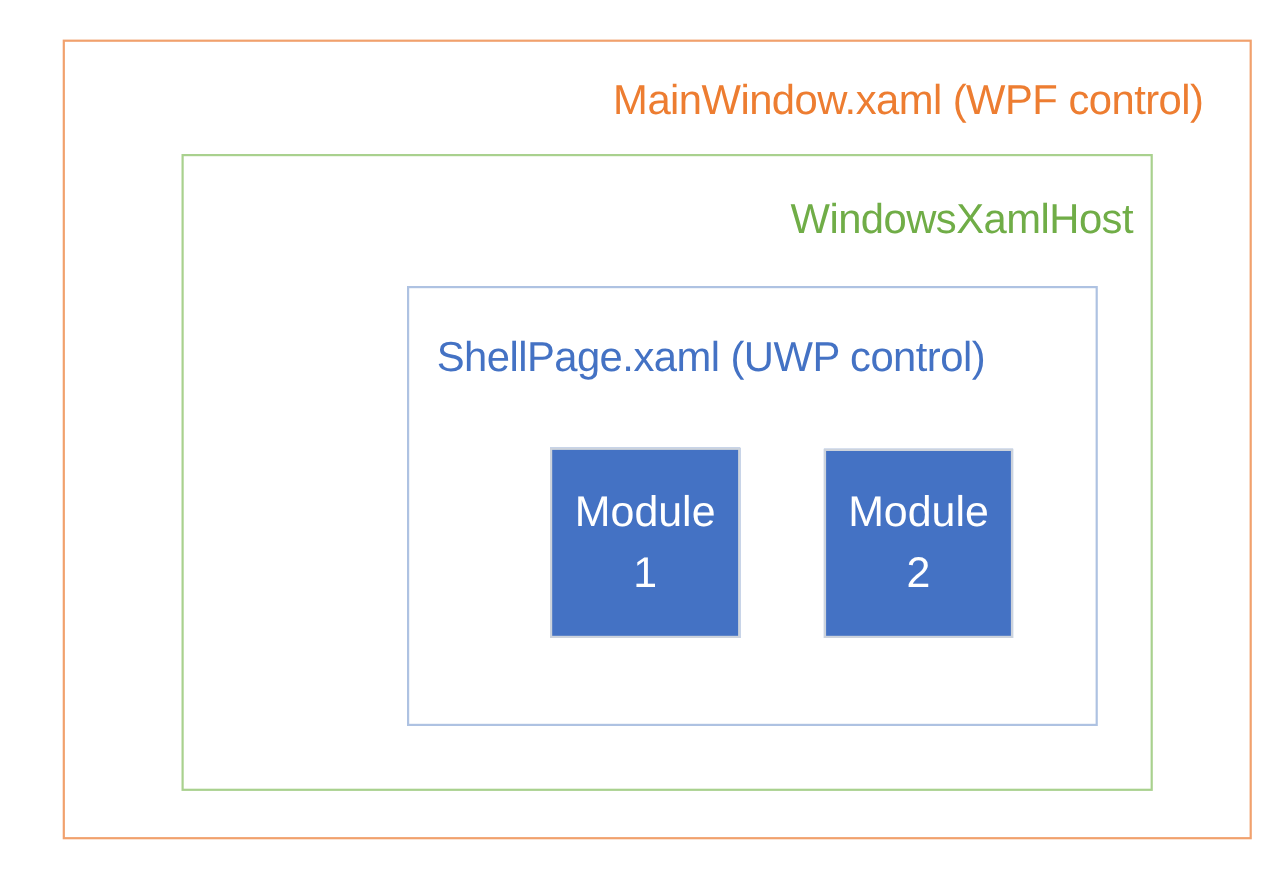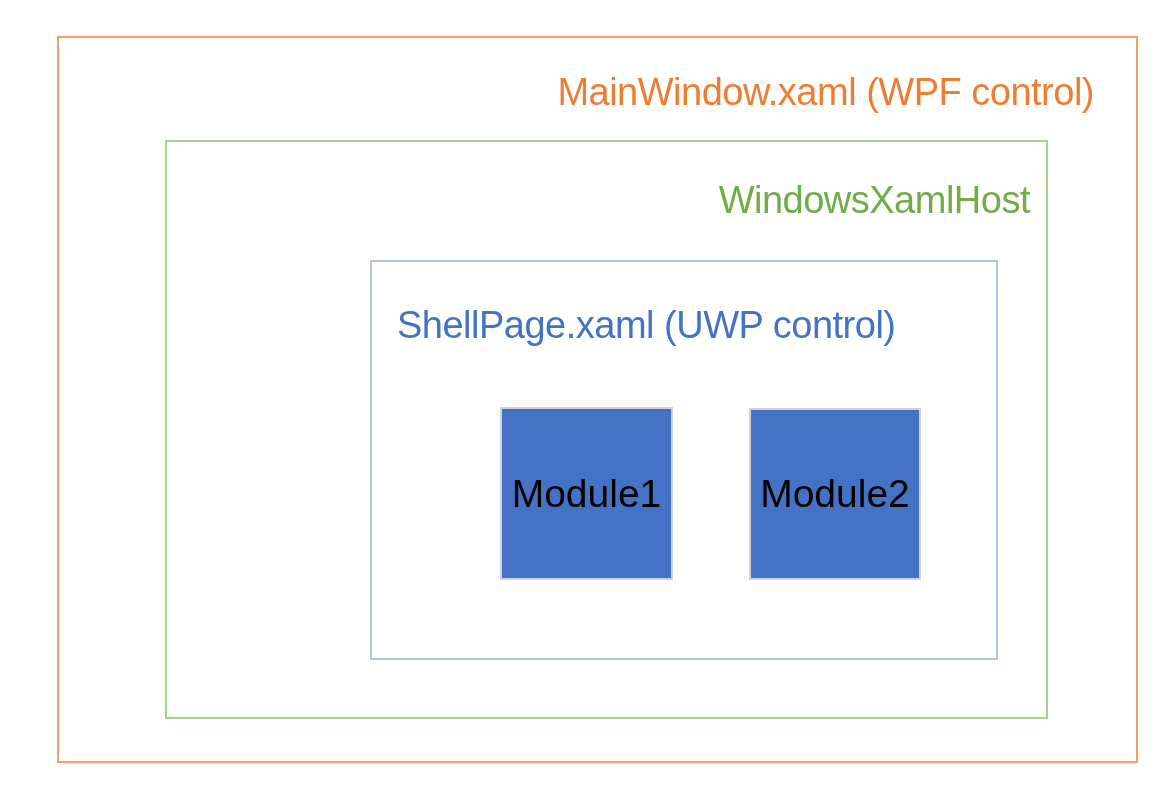--- a/index.html
+++ b/index.html
@@ -59,24 +59,24 @@
     left: 397px;
     color: #4472C4;
     text-align: center;
   }
   .module-box {
     position: absolute;
     box-sizing: border-box;
     background: #4472C4;
     border: 2px solid #CDD3DC;
     display: flex;
-    flex-direction: row;
+    flex-direction: column;
     align-items: center;
     justify-content: center;
-    color: #000000;
+    color: #ffffff;
     font-size: 39px;
     line-height: 56px;
     text-align: center;
   }
   .module-1 { left: 500px; top: 407px; width: 173px; height: 173px; }
   .module-2 { left: 749px; top: 408px; width: 172px; height: 172px; }
   .module-line { display: block; }
 </style>
 </head>
 <body>

